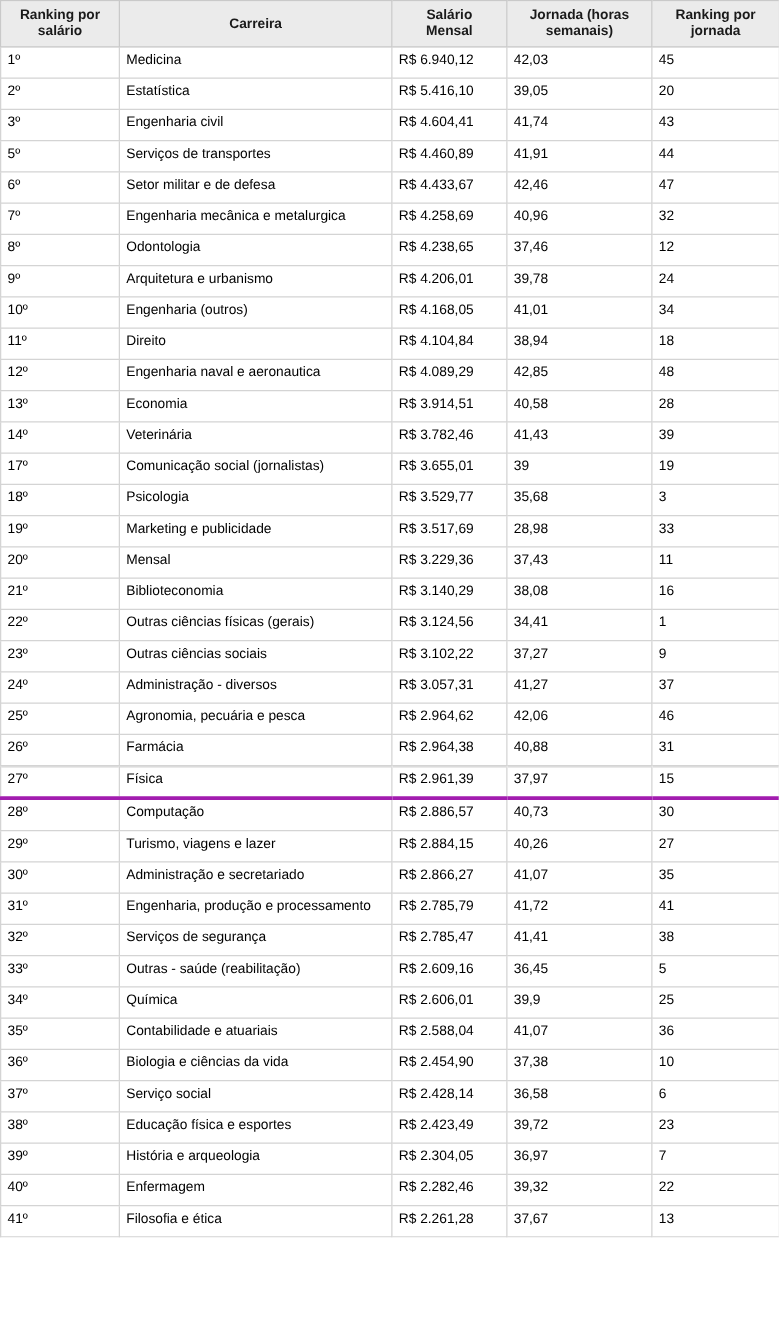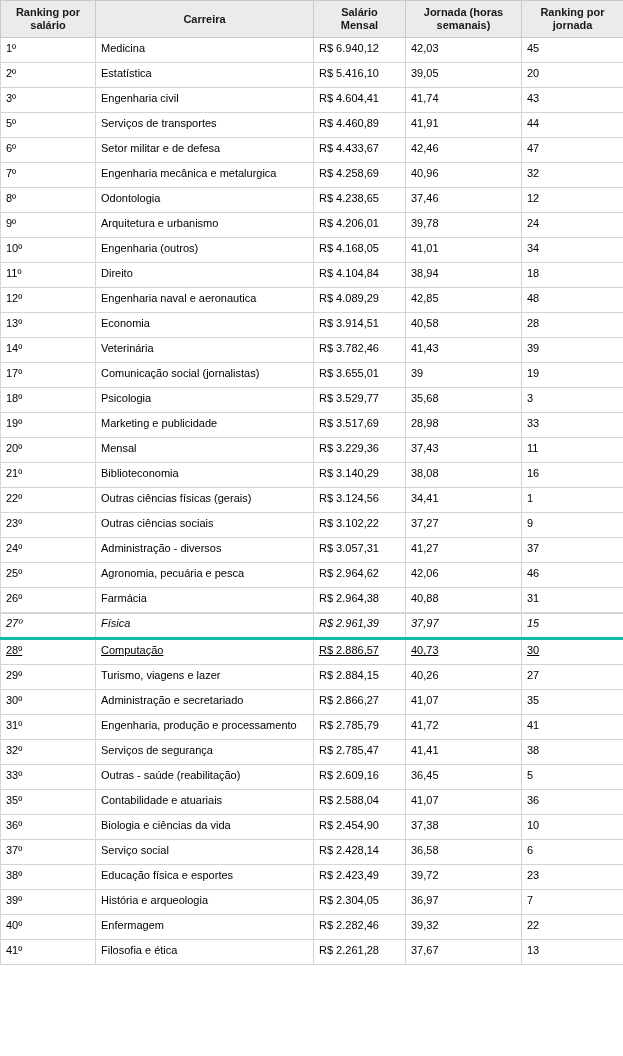--- a/index.html
+++ b/index.html
@@ -44,27 +44,25 @@
     line-height: 14px;
     height: 18px;
     font-size: 11px;
     color: #000000;
     text-align: left;
     white-space: normal;
     word-wrap: break-word;
     overflow-wrap: break-word;
   }
   tbody tr.break-row td {
-    border-bottom: 3px solid #14b8a6;
+    border-bottom: 3px solid #a21caf;
     box-shadow: 0 1px 0 #d4d4d4 inset;
-    font-style: italic;
   }
   tbody tr.break-row + tr td {
     border-top: 1px solid #d4d4d4;
-    text-decoration: underline;
   }
 </style>
 </head>
 <body>
 
 <table class="salary-table">
   <colgroup>
     <col class="c-rank-sal">
     <col class="c-career">
     <col class="c-salary">
@@ -299,20 +297,27 @@
         <td>38</td>
       </tr>
       <tr>
         <td>33º</td>
         <td>Outras - saúde (reabilitação)</td>
         <td>R$ 2.609,16</td>
         <td>36,45</td>
         <td>5</td>
       </tr>
       <tr>
+        <td>34º</td>
+        <td>Química</td>
+        <td>R$ 2.606,01</td>
+        <td>39,9</td>
+        <td>25</td>
+      </tr>
+      <tr>
         <td>35º</td>
         <td>Contabilidade e atuariais</td>
         <td>R$ 2.588,04</td>
         <td>41,07</td>
         <td>36</td>
       </tr>
       <tr>
         <td>36º</td>
         <td>Biologia e ciências da vida</td>
         <td>R$ 2.454,90</td>

